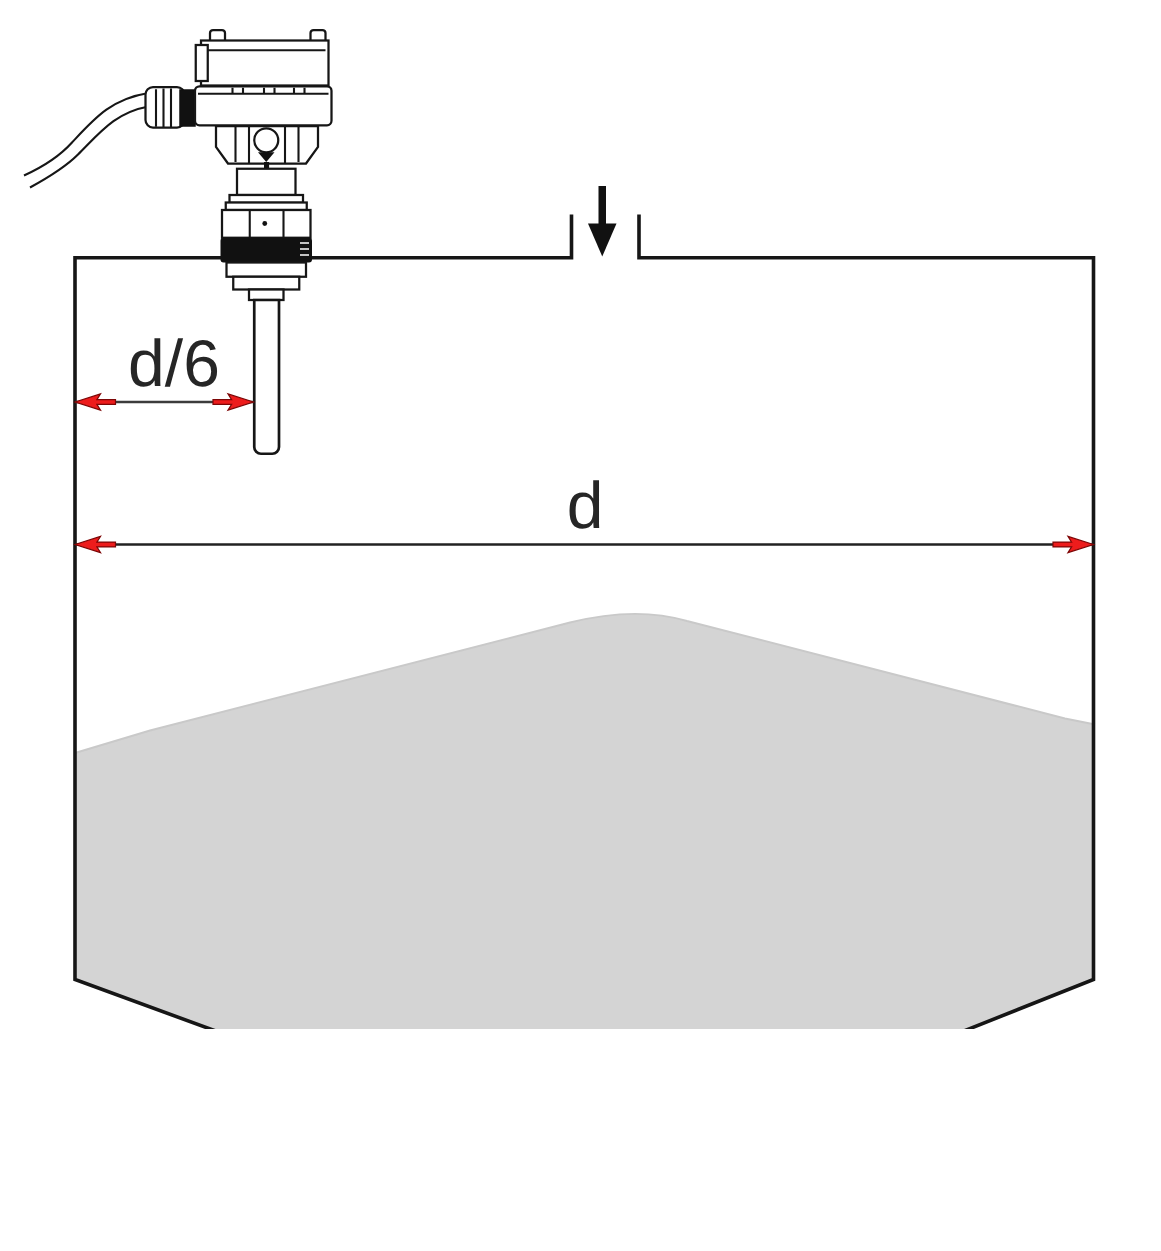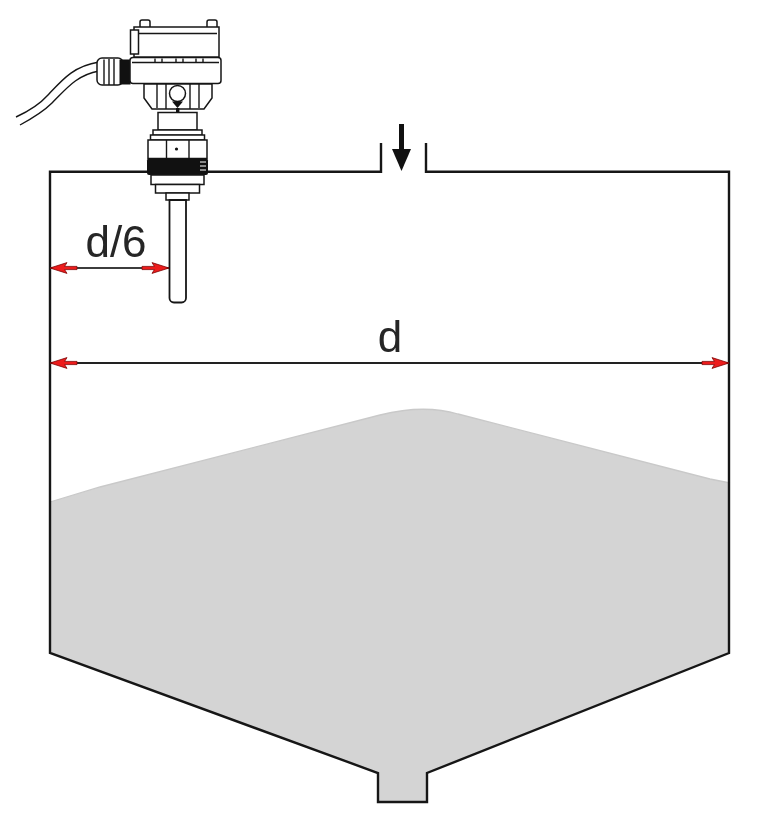--- a/index.html
+++ b/index.html
@@ -6,21 +6,21 @@
     margin: 0;
     padding: 0;
     background: #ffffff;
     width: 774px;
     height: 834px;
     font-family: "Liberation Sans", sans-serif;
   }
   #stage {
     position: relative;
     width: 774px;
-    height: 834px;
+    height: 686px;
     background: #ffffff;
     overflow: hidden;
   }
   svg { display: block; }
   .thin-stroke  { stroke: #161616; stroke-width: 1.5; fill: #ffffff; }
   .device-line  { stroke: #161616; stroke-width: 1.4; fill: none; }
   .black-fill   { fill: #111111; stroke: #111111; stroke-width: 1; }
   .outline-main { fill: none; stroke: #161616; stroke-width: 2.4; stroke-linejoin: miter; }
   .dim-text {
     font-family: "Liberation Sans", sans-serif;

